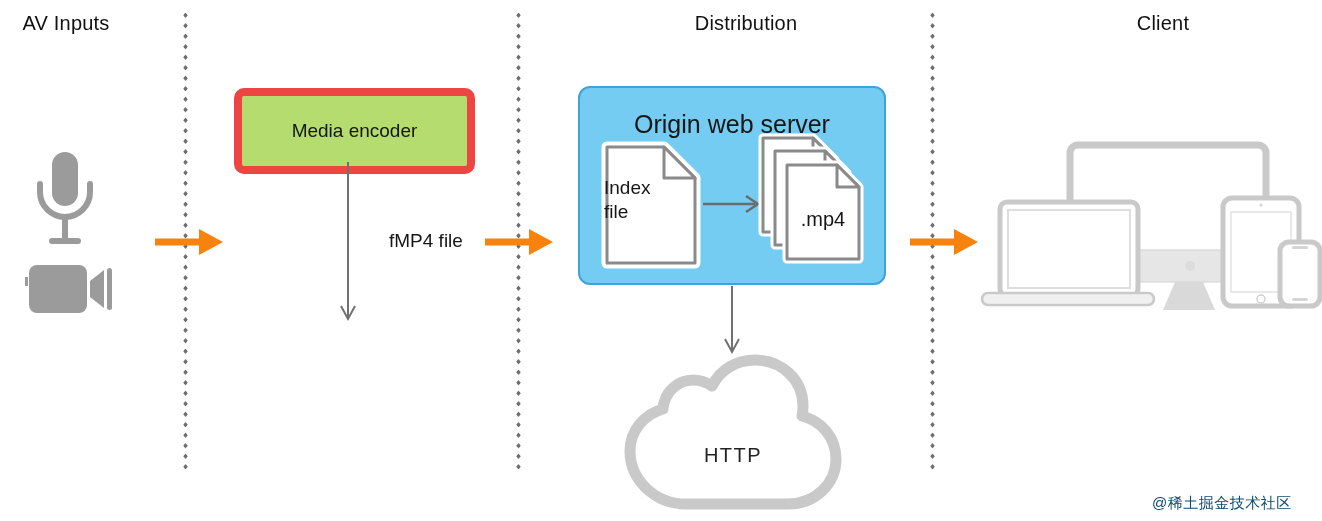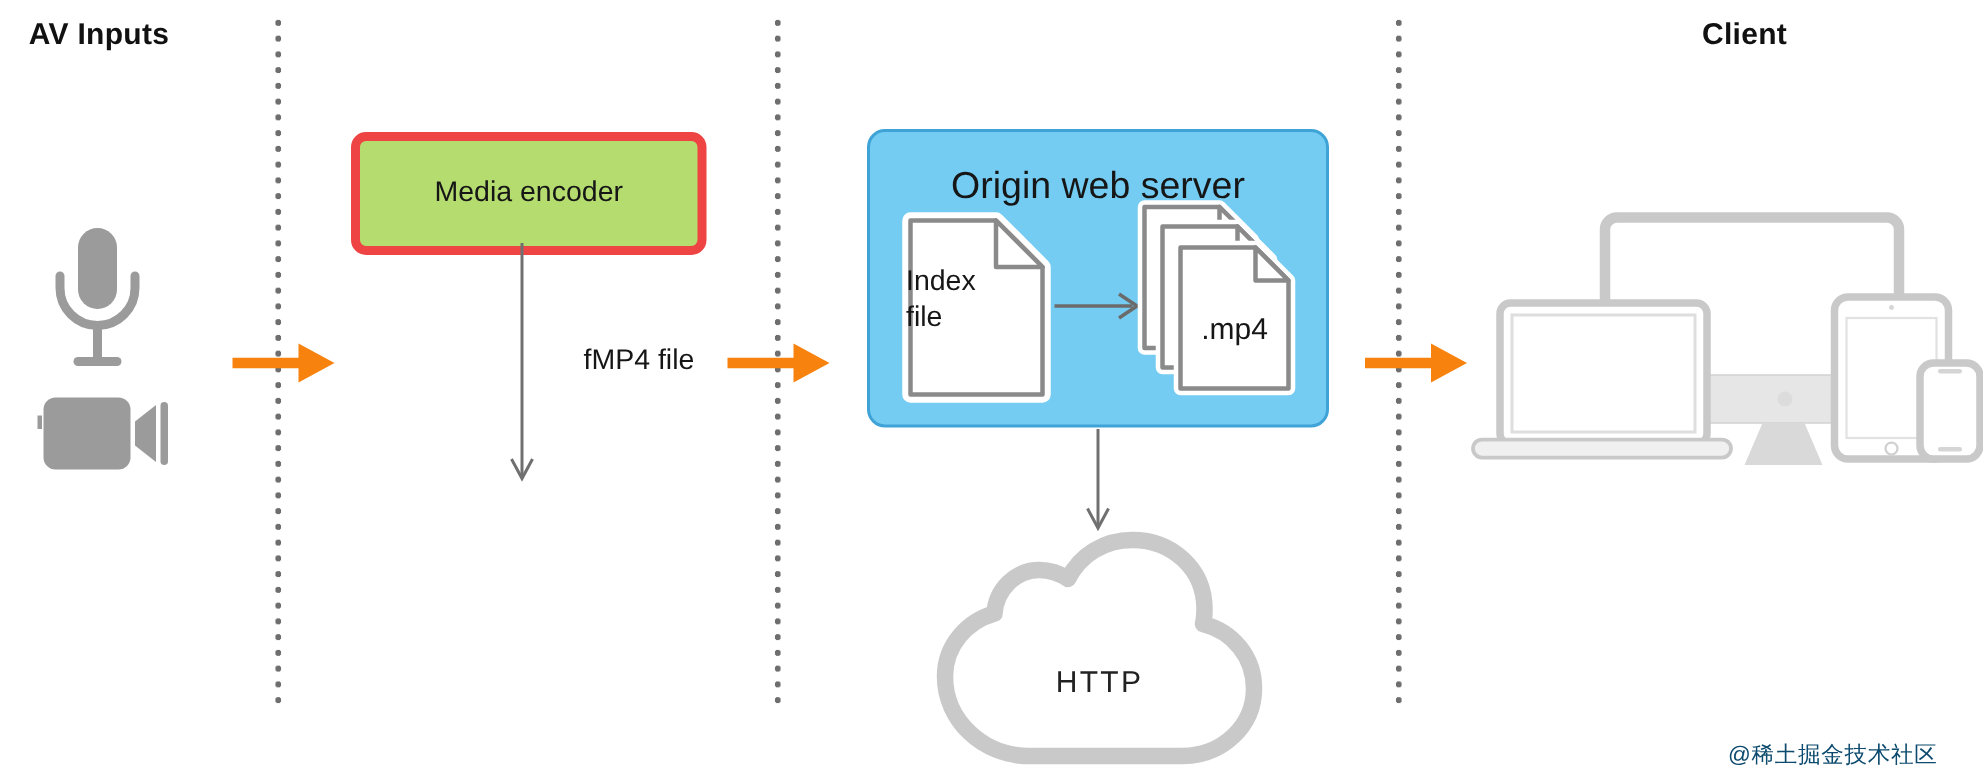--- a/index.html
+++ b/index.html
@@ -1,31 +1,31 @@
 <!DOCTYPE html>
 <html><head>
 <meta charset="utf-8">
 <style>
   html,body{margin:0;padding:0;background:#fff;}
   #canvas{
     position:relative;width:1322px;height:521px;background:#ffffff;
     font-family:"Liberation Sans","DejaVu Sans",sans-serif;overflow:hidden;
   }
   .col-header{
-    position:absolute;top:12px;font-size:20px;font-weight:bold;color:#111;
+    position:absolute;top:12px;font-size:20px;font-weight:normal;color:#111;
     text-align:center;letter-spacing:.2px;
   }
   .vsep{
     position:absolute;top:10px;width:5px;height:462px;
     background-image:radial-gradient(circle,#6e6e6e 1.9px,transparent 2.2px);
     background-size:5px 10.5px;background-repeat:repeat-y;background-position:center top;
   }
   .box-green{
     position:absolute;width:225px;height:70px;border-radius:10px;
-    background:#b5dc6f;border:6px solid #ef4444;
+    background:#b5dc6f;border:8px solid #ef4444;
     display:flex;align-items:center;justify-content:center;
     font-size:19px;color:#161616;
   }
   .box-blue{
     position:absolute;left:578px;top:86px;width:304px;height:195px;border-radius:12px;
     background:#74ccf2;border:2px solid #3fa3d8;
   }
   .blue-title{
     position:absolute;top:22px;left:0;width:100%;text-align:center;
     font-size:25px;color:#161616;
@@ -46,20 +46,21 @@
   }
   svg{position:absolute;display:block;overflow:visible;}
   svg text{font-family:"Liberation Sans","DejaVu Sans",sans-serif;}
 </style>
 </head>
 <body>
 
 <div id="canvas">
 
   <div class="col-header" style="left:6px;width:120px;">AV Inputs</div>
+  <div class="col-header" style="left:666px;width:160px;">Distribution</div>
   <div class="col-header" style="left:1103px;width:120px;">Client</div>
 
   <div class="vsep" style="left:183px;"></div>
   <div class="vsep" style="left:516px;"></div>
   <div class="vsep" style="left:930px;"></div>
 
   <svg style="left:33px;top:151px;" width="64" height="102" viewBox="0 0 64 102">
     <rect x="19" y="1" width="26" height="54" rx="13" fill="#9b9b9b"></rect>
     <path d="M7,33 V41 A25,25 0 0 0 57,41 V33" fill="none" stroke="#9b9b9b" stroke-width="6" stroke-linecap="round"></path>
     <rect x="29" y="68" width="6" height="20" fill="#9b9b9b"></rect>

